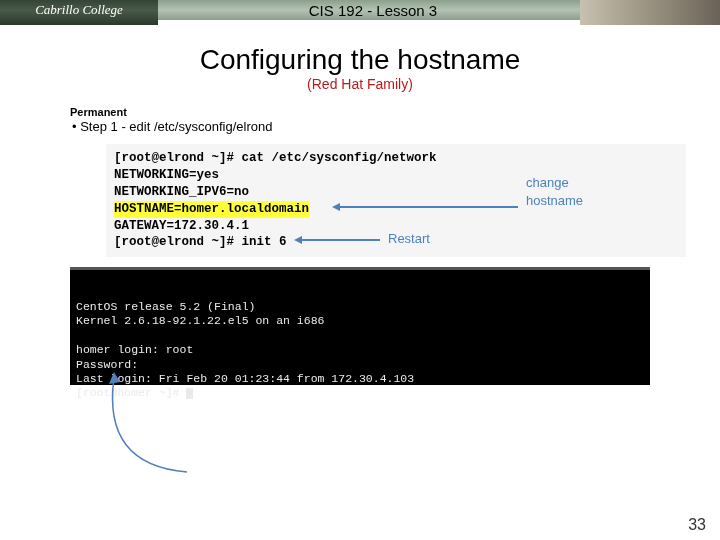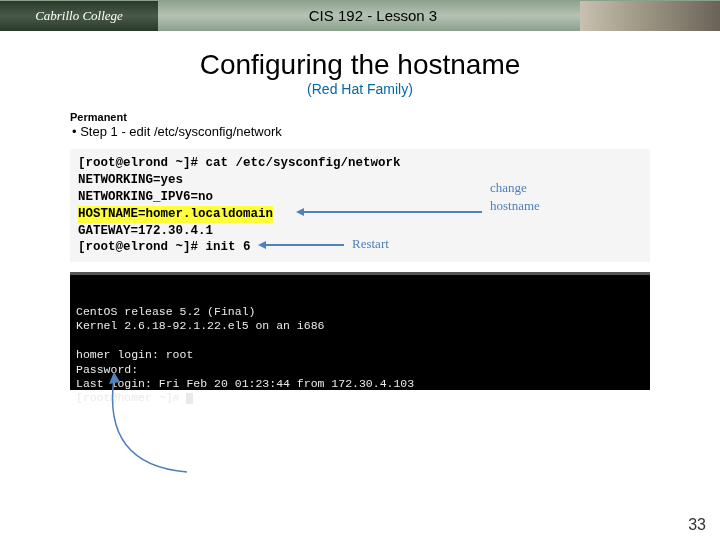--- a/index.html
+++ b/index.html
@@ -7,21 +7,21 @@
   padding: 0;
   width: 720px;
   height: 540px;
   font-family: Verdana, Geneva, sans-serif;
   background: #fff;
   position: relative;
   overflow: hidden;
 }
 .header-banner {
   width: 720px;
-  height: 31px;
+  height: 20px;
   background: linear-gradient(to bottom, #8ba08c 0%, #b4c2b4 50%, #8ba08c 100%);
   position: relative;
   display: flex;
   align-items: center;
 }
 .logo-area {
   width: 158px;
   height: 30px;
   background: linear-gradient(to bottom, #2a3a2a 0%, #4a5a4a 50%, #2a3a2a 100%);
   display: flex;
@@ -42,30 +42,30 @@
 }
 .photo-area {
   width: 140px;
   height: 30px;
   background: linear-gradient(to right, #c8c0b0, #9a9280, #6a6258);
 }
 .slide-title {
   text-align: center;
   font-size: 28px;
   font-family: Verdana, sans-serif;
-  margin-top: 18px;
+  margin-top: 24px;
   margin-bottom: 0;
   color: #000;
 }
 .slide-subtitle {
   text-align: center;
   font-size: 14px;
   margin-top: 0px;
   margin-bottom: 14px;
-  color: #0369a1;
+  color: #b91c1c;
 }
 .content {
   padding: 0 58px 0 70px;
 }
 .permanent-heading {
   font-weight: bold;
   font-size: 11px;
   margin-bottom: 0px;
 }
 .step-line {
@@ -76,29 +76,30 @@
 .codeblock {
   background: #f5f5f5;
   margin-top: 10px;
   padding: 6px 8px 6px 8px;
   font-family: "Courier New", monospace;
   font-size: 12.5px;
   line-height: 1.35;
   position: relative;
   width: 580px;
   box-sizing: border-box;
+  margin-left: 36px;
 }
 .codeblock .b { font-weight: bold; }
 .hl-yellow {
   background: #ffff3a;
   display: inline-block;
 }
 .annot {
   color: #4f81bd;
-  font-family: Liberation Serif, serif;
+  font-family: Liberation Sans, sans-serif;
   font-size: 13px;
   position: absolute;
 }
 .arrow-line {
   position: absolute;
   background: #4f81bd;
   height: 1.5px;
 }
 .arrow-head {
   position: absolute;
@@ -167,21 +168,21 @@
 </div>
 
 <div class="slide-title">Configuring the hostname</div>
 <div class="slide-subtitle">(Red Hat Family)</div>
 
 <div class="content">
 
   <div class="permanent-heading">Permanent</div>
   <div class="step-line">
     <span>•</span>
-    <span>Step 1 </span><span>-</span><span> edit /etc/sysconfig/network</span>
+    <span>Step 1 </span><span>-</span><span> edit /etc/sysconfig/elrond</span>
   </div>
 
   <div class="codeblock">
     <div><span class="b">[root@elrond ~]# </span><span class="b">cat /etc/sysconfig/network</span></div>
     <div class="b">NETWORKING=yes</div>
     <div class="b">NETWORKING_IPV6=no</div>
     <div><span class="b hl-yellow">HOSTNAME=homer.localdomain</span></div>
     <div class="b">GATEWAY=172.30.4.1</div>
     <div><span class="b">[root@elrond ~]# </span><span class="b">init 6</span></div>
 

